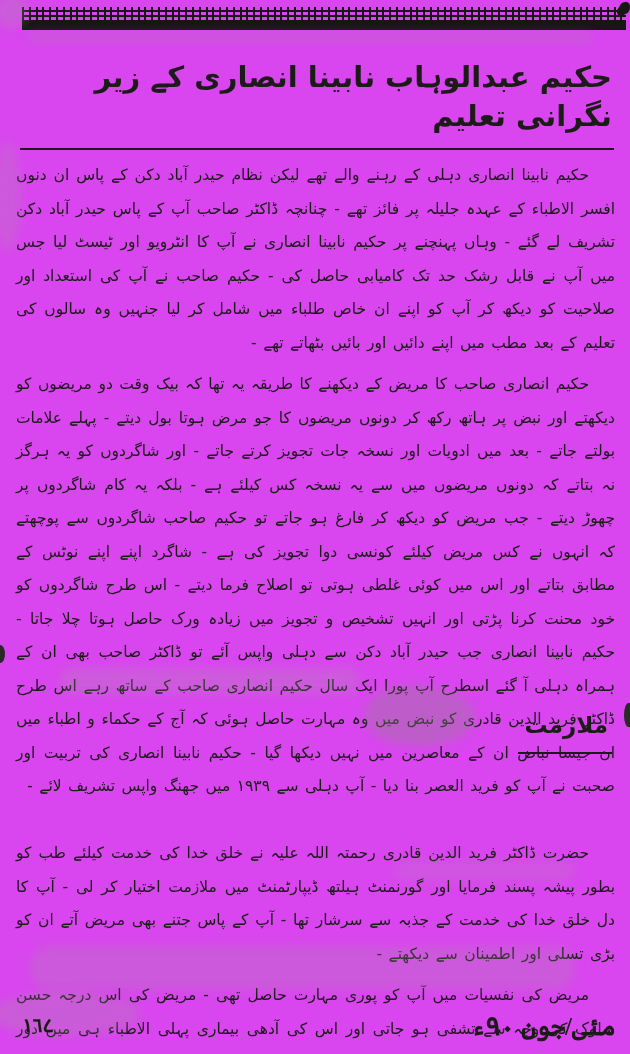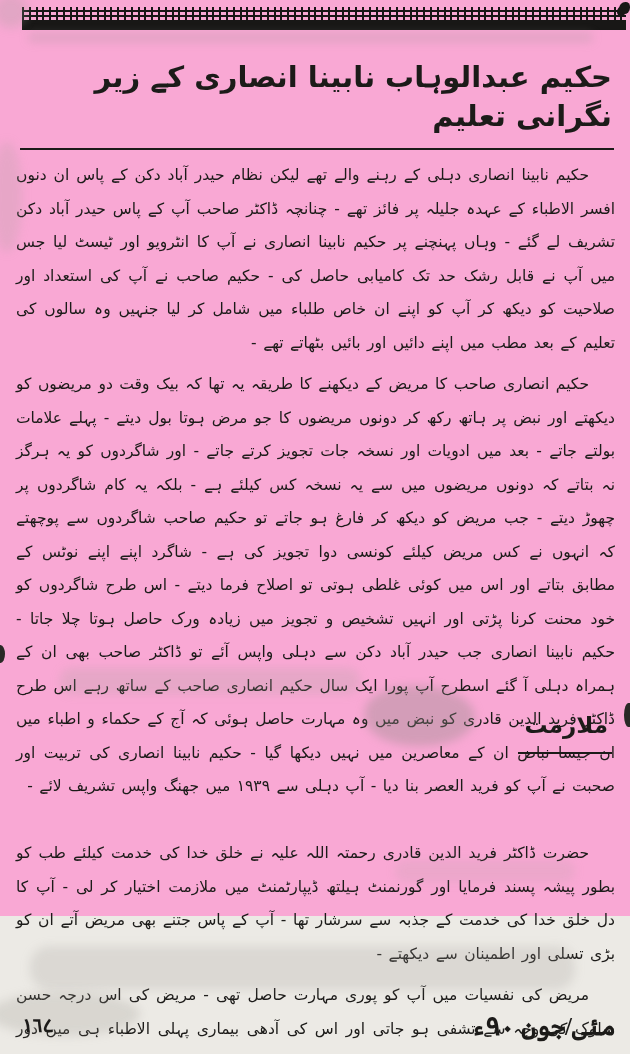--- a/index.html
+++ b/index.html
@@ -2,22 +2,22 @@
 <html lang="ur"><head>
 <meta charset="utf-8">
 <style>
   html,body{margin:0;padding:0;}
   body{
     width:630px;height:1054px;overflow:hidden;
     background:#eceae5;
     font-family:"DejaVu Sans",sans-serif;
   }
   .page{
-    position:relative;width:630px;height:916px;
-    background:#f9a8d4;
+    position:relative;width:630px;height:1054px;
+    background:#d946ef;
     color:#1c1b19;
   }
   
   .ornament-band{
     position:absolute;left:22px;right:4px;top:7px;height:23px;
     background:
       repeating-linear-gradient(90deg,#181716 0 2px,transparent 2px 6.8px),
       linear-gradient(180deg,
         transparent 0 3px,#181716 3px 5px,
         transparent 5px 8px,#181716 8px 10px,

